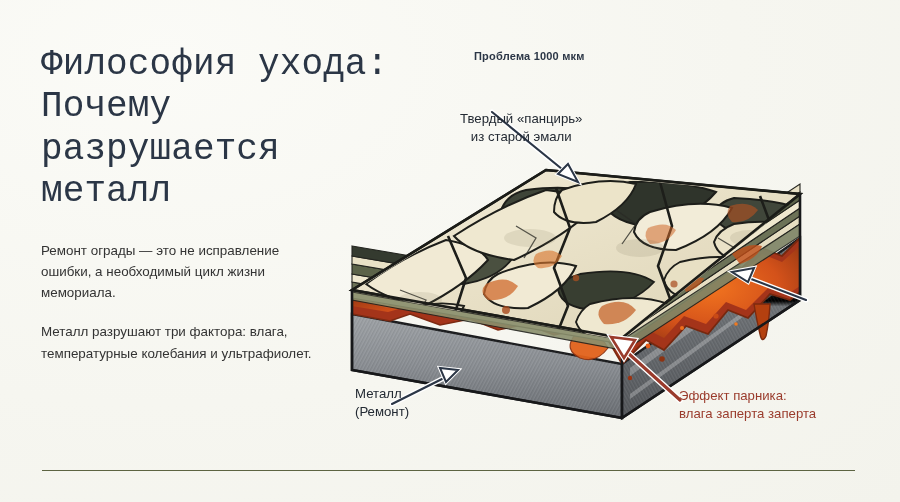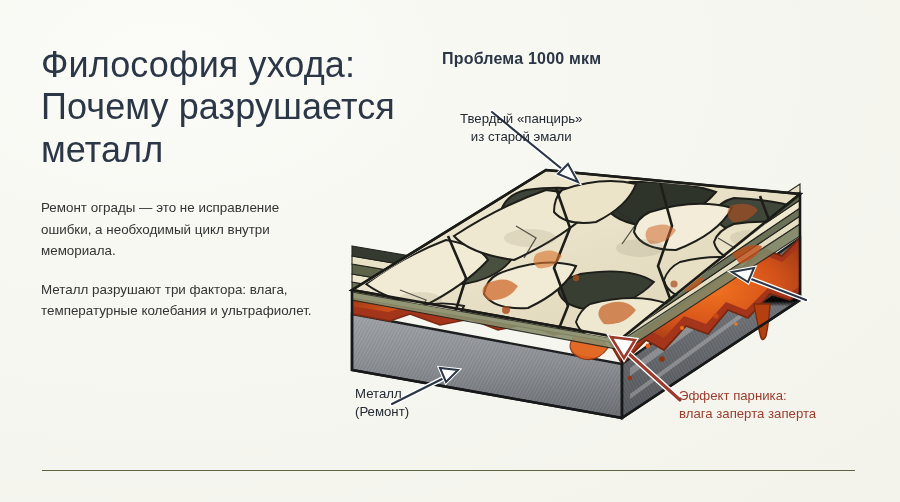--- a/index.html
+++ b/index.html
@@ -9,39 +9,39 @@
     font-family:"Liberation Sans", sans-serif;
     overflow:hidden;
     position:relative;
   }
   .slide{position:absolute;inset:0;background:
      radial-gradient(ellipse at 18% 12%, #fbfbf7 0%, #f6f6f0 55%, #f3f3ec 100%);}
 
   
   .left{position:absolute;left:41px;top:44px;width:370px;}
   .title{
-    font-family:Liberation Sans, sans-serif;
+    font-family:Liberation Mono, monospace;
     font-size:36px;line-height:1.18;
     color:#2b3646;font-weight:400;
     letter-spacing:.1px;
     margin:0;
   }
   .body{
     margin-top:26px;
     font-size:13.4px;line-height:1.58;
     color:#333333;
     width:290px;
   }
   .body p{margin:0;}
   .body p + p{margin-top:18px;}
 
   
   .kicker{
-    position:absolute;left:442px;top:50px;
-    font-size:16px;font-weight:700;color:#2b3646;
+    position:absolute;left:474px;top:50px;
+    font-size:11px;font-weight:700;color:#2b3646;
     letter-spacing:.2px;
   }
 
   .figure{position:absolute;left:330px;top:78px;width:560px;height:360px;}
   .figure svg{display:block;width:560px;height:360px;}
 
   
   .anno{position:absolute;font-size:13.2px;line-height:1.35;color:#232a33;}
   .anno-crust{left:460px;top:110px;text-align:center;}
   .anno-corr{left:760px;top:287px;}
@@ -58,21 +58,21 @@
 
 <div class="slide">
 
   <div class="left">
     <h1 class="title">
       <span>Философия ухода:</span><br>
       <span>Почему разрушается</span><br>
       <span>металл</span>
     </h1>
     <div class="body">
-      <p>Ремонт ограды — это не исправление ошибки, а необходимый цикл внутри мемориала.</p>
+      <p>Ремонт ограды — это не исправление ошибки, а необходимый цикл жизни мемориала.</p>
       <p>Металл разрушают три фактора: влага, температурные колебания и ультрафиолет.</p>
     </div>
   </div>
 
   <div class="kicker">Проблема 1000 мкм</div>
 
   <div class="figure">
     <svg viewBox="0 0 560 360" xmlns="http://www.w3.org/2000/svg">
       <defs>
 

